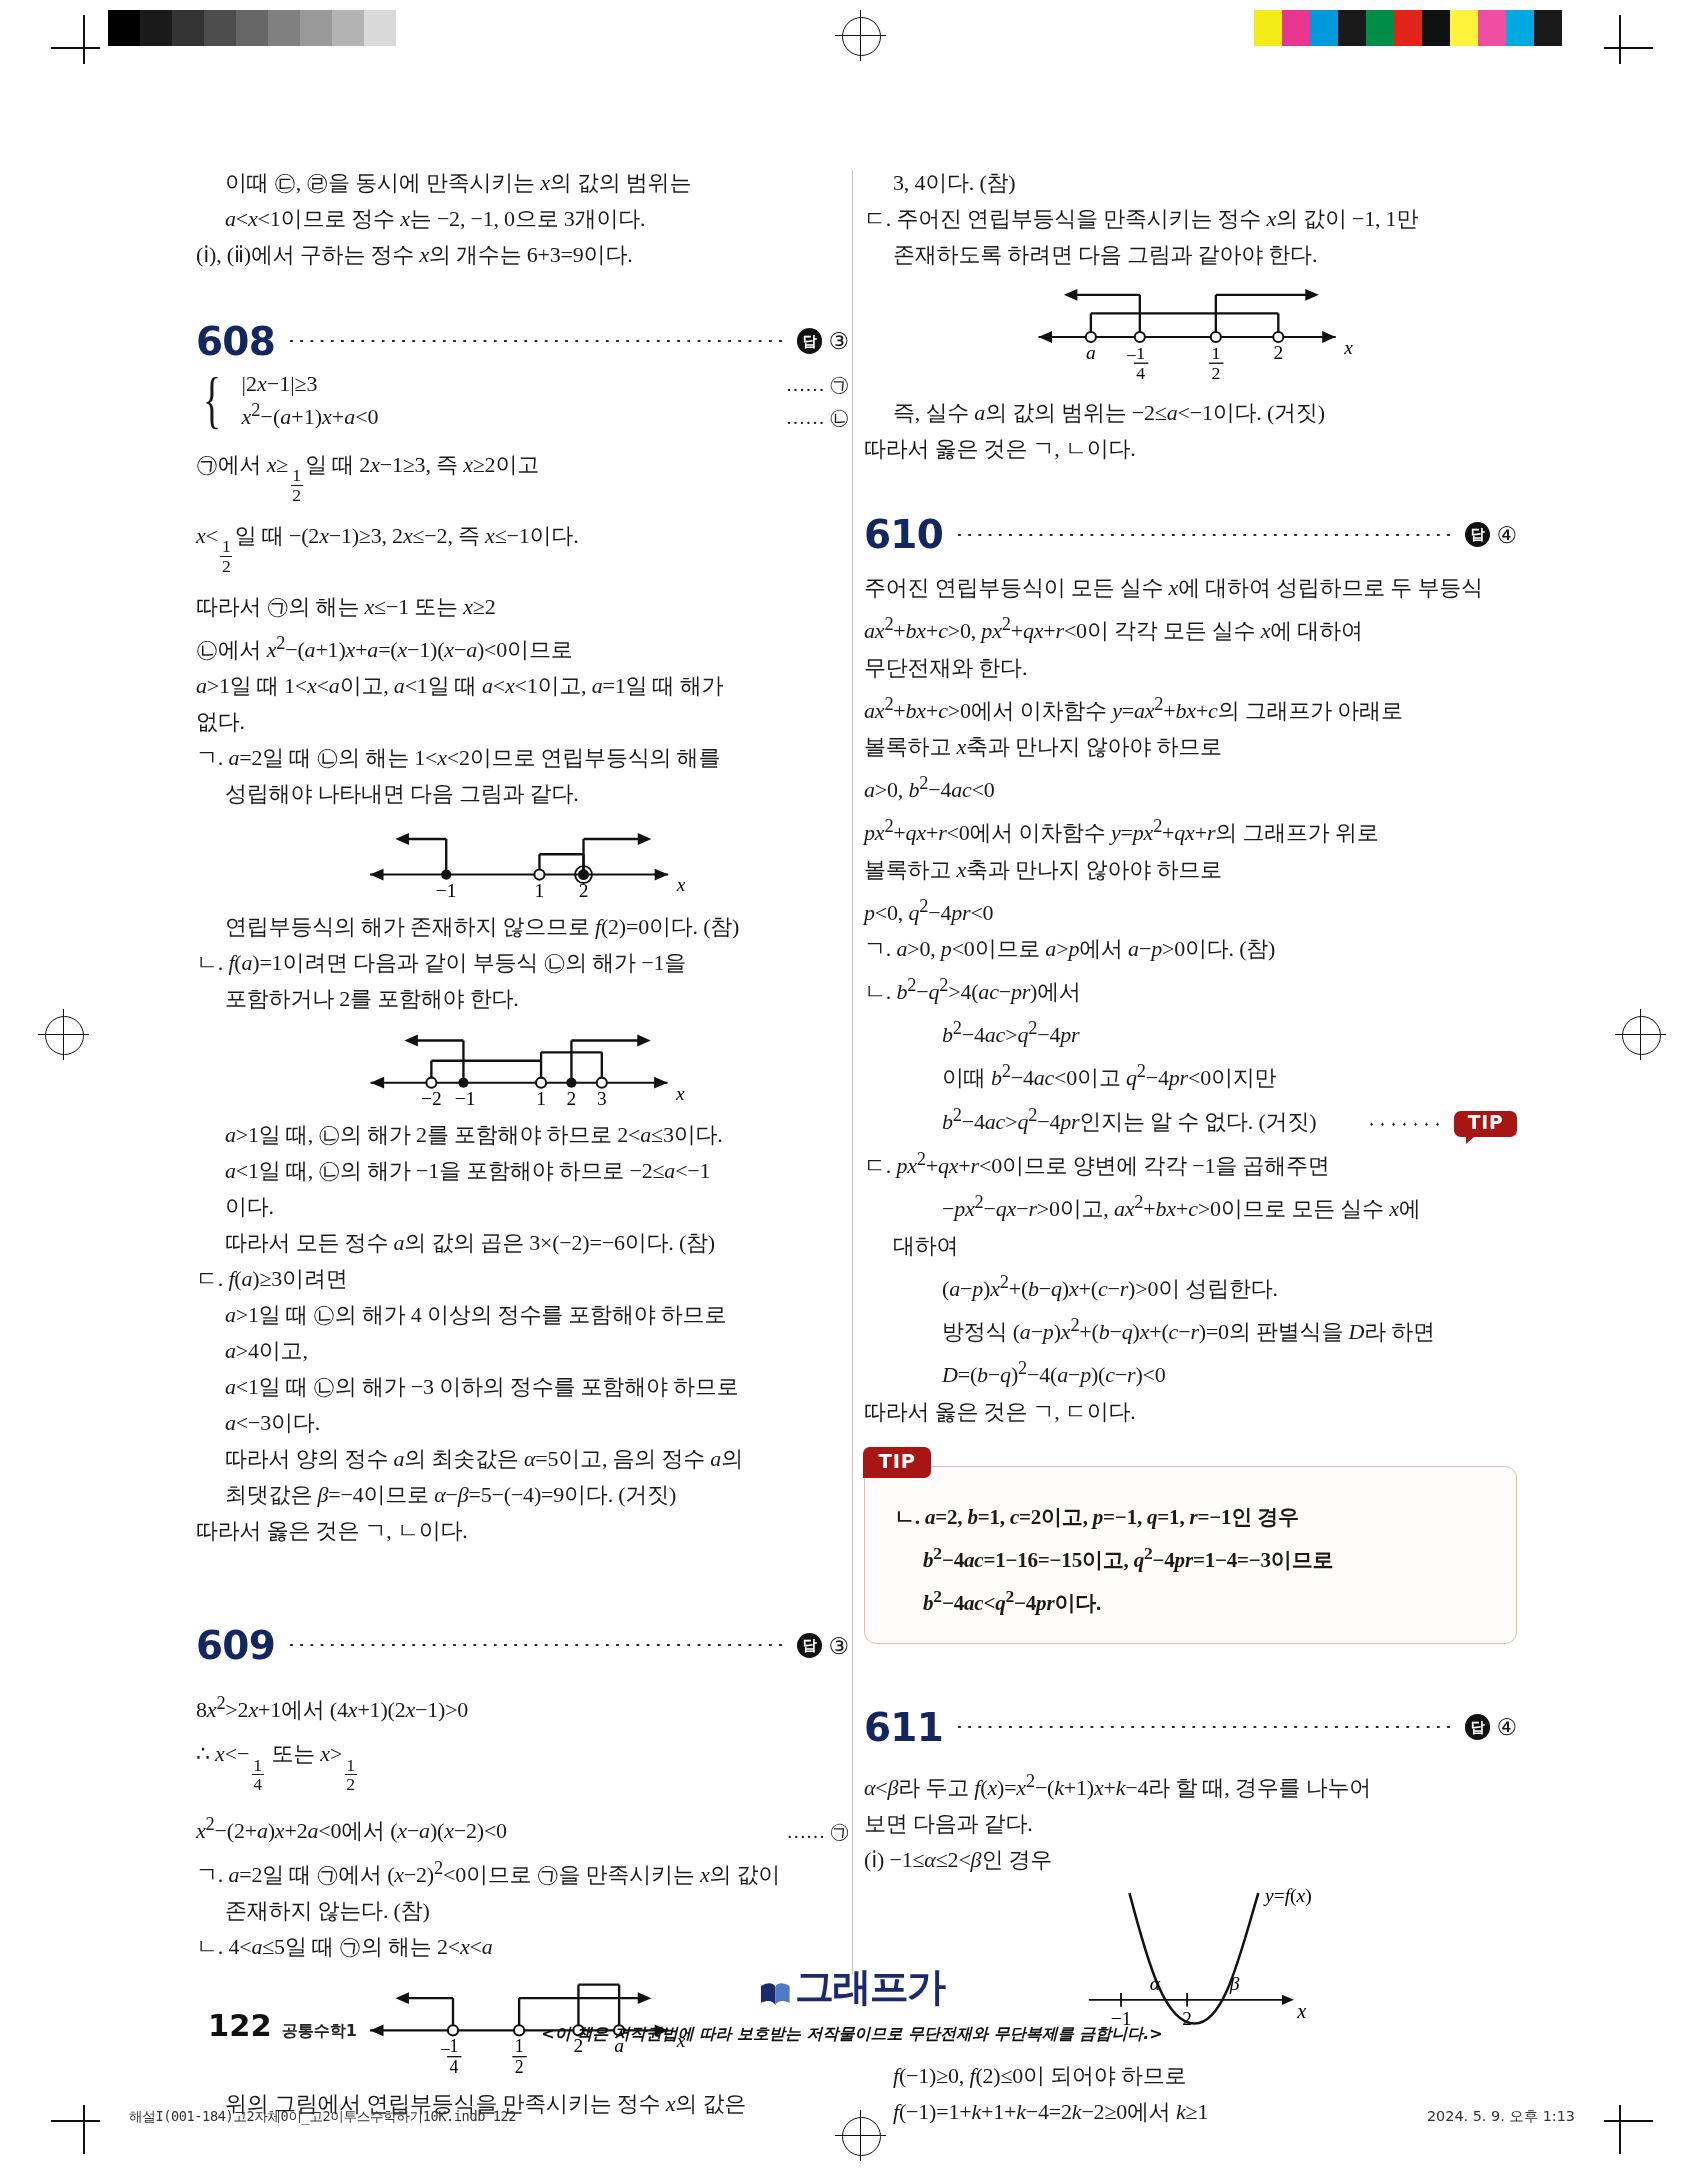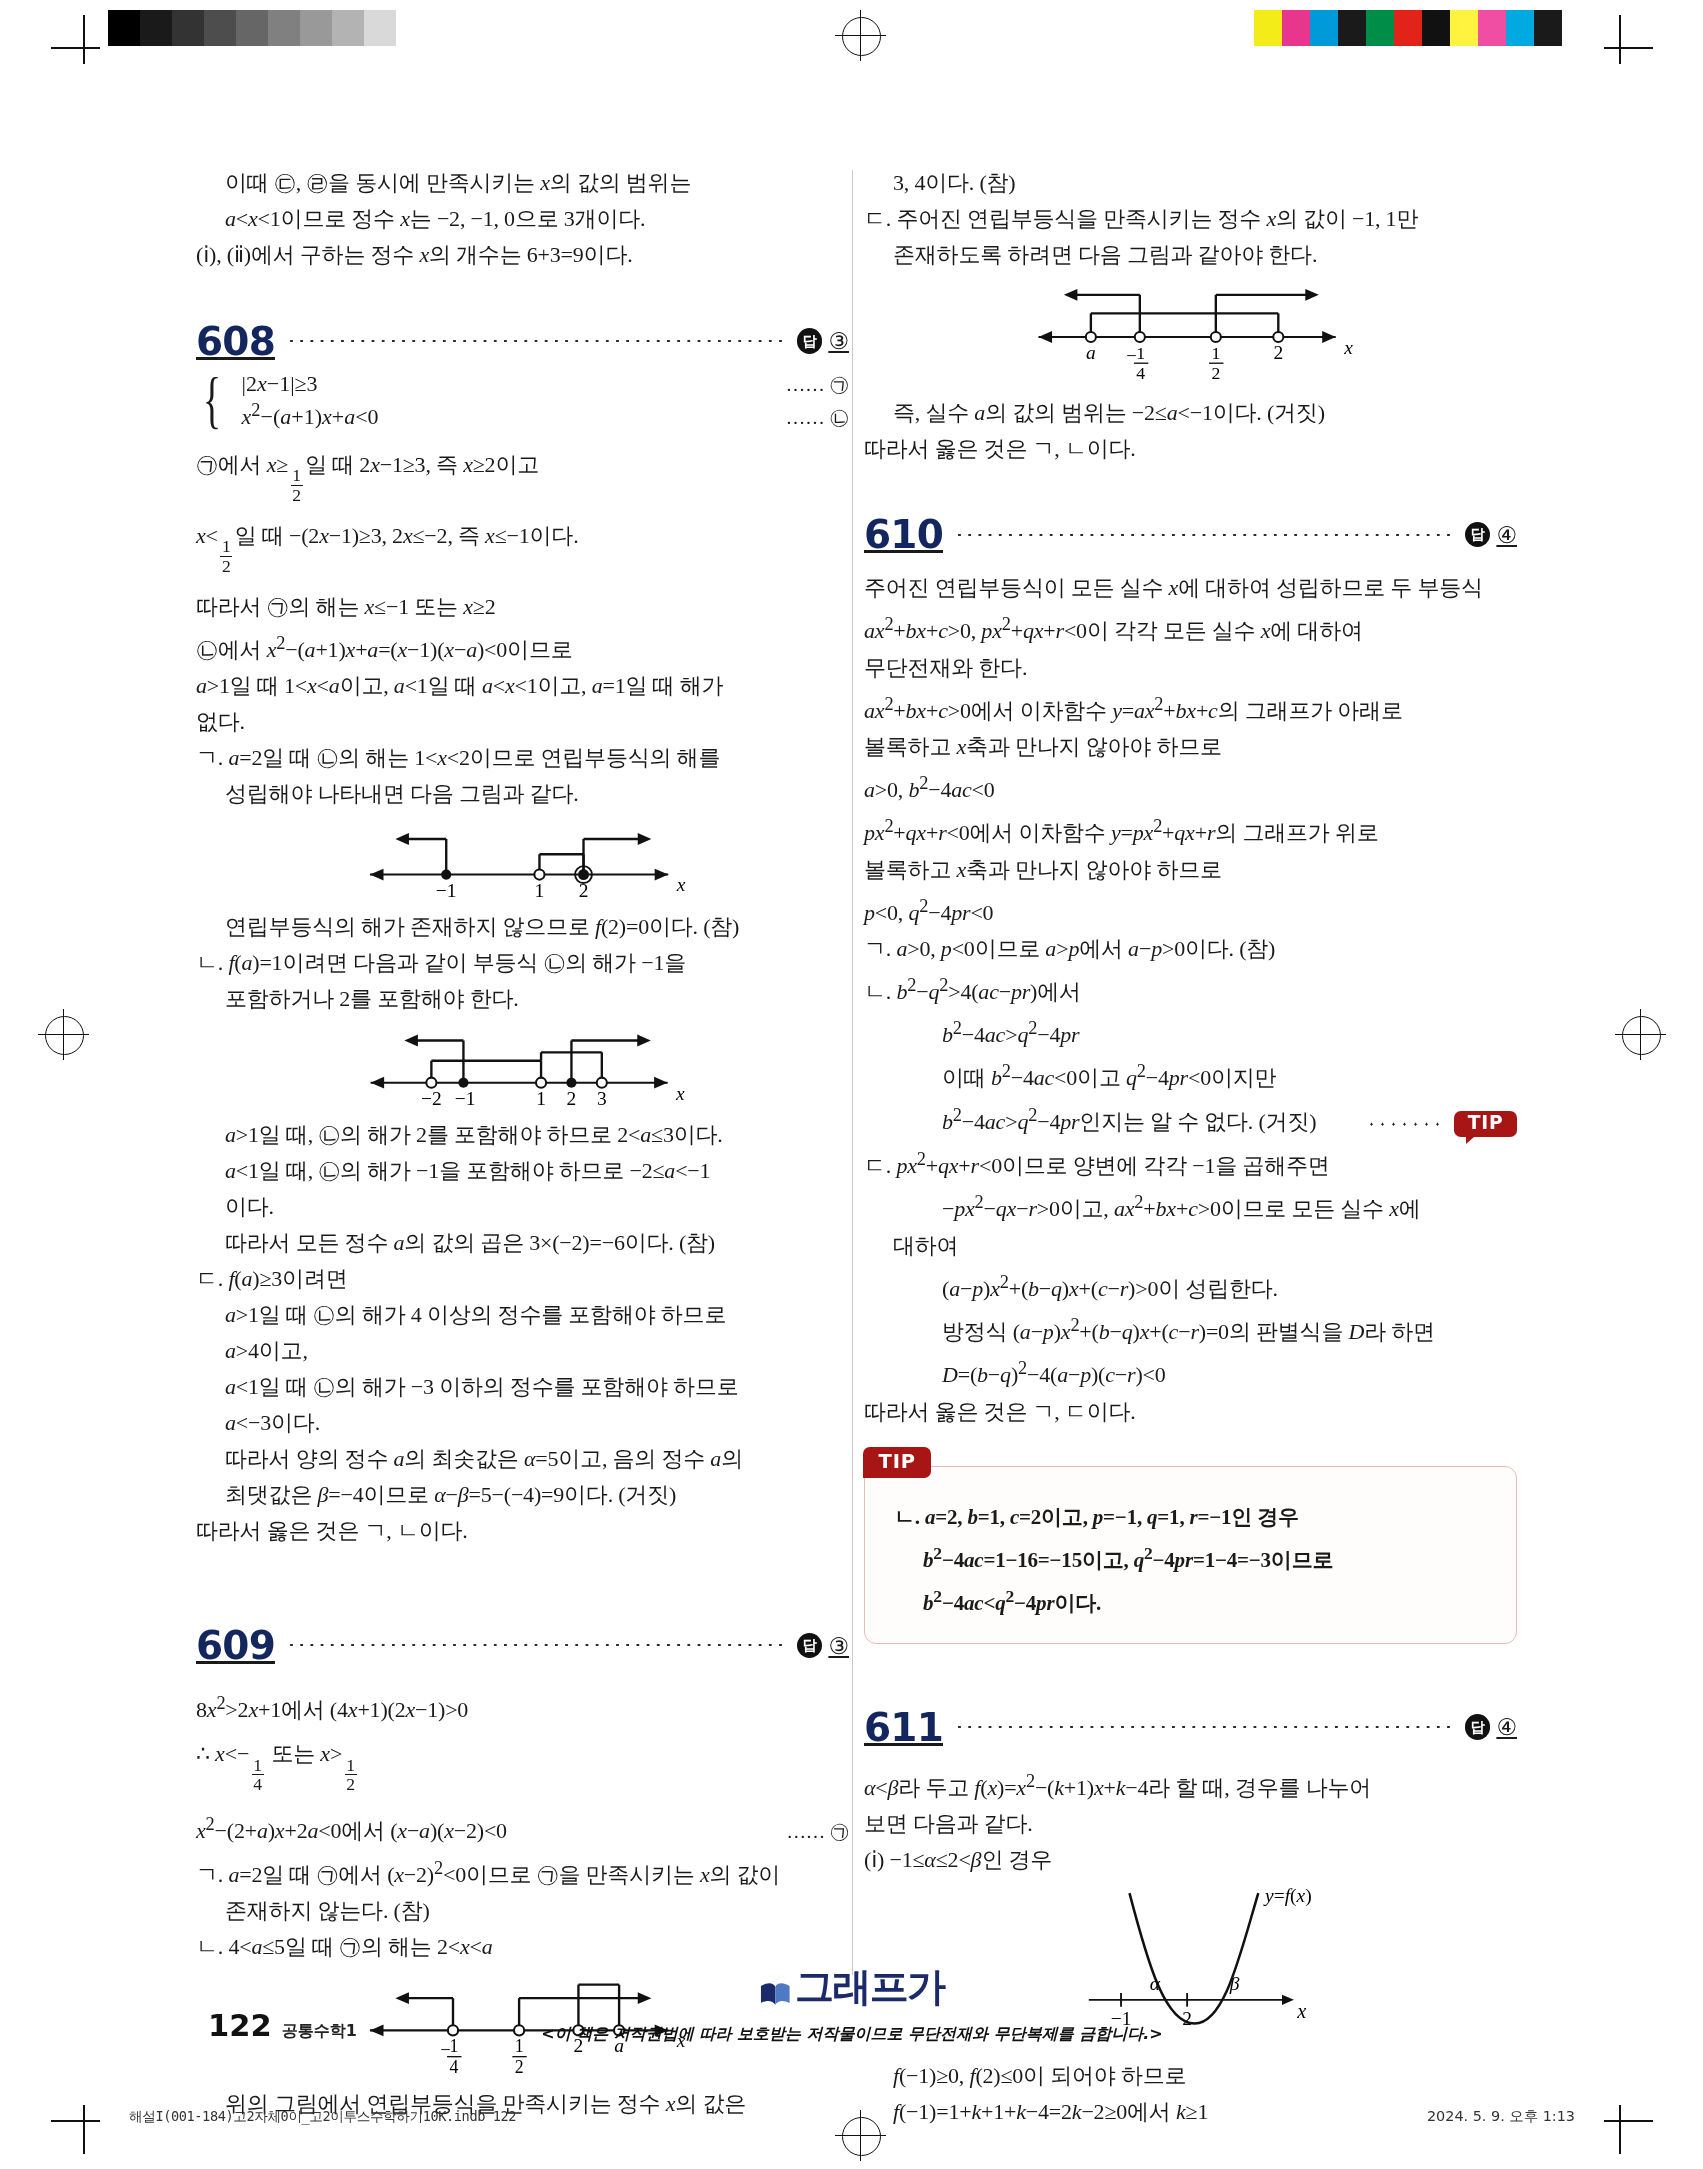--- a/index.html
+++ b/index.html
@@ -50,21 +50,20 @@
   .ln.ind4 { padding-left:78px; }
   .gap-s { height:12px; }
   .gap-l { height:41px; }
 
   i.m, em.m { font-style:italic; font-family:"Liberation Serif", serif; }
 
   
   .prob-head {
     display:flex; align-items:center; gap:12px;
     height:54px;
-    text-decoration:underline;
   }
   .prob-num {
     font-family:"DejaVu Sans", sans-serif;
     font-weight:bold;
     font-size:39px;
     color:#13265e;
     letter-spacing:-0.8px;
     line-height:1;
     flex:0 0 auto;
   }

